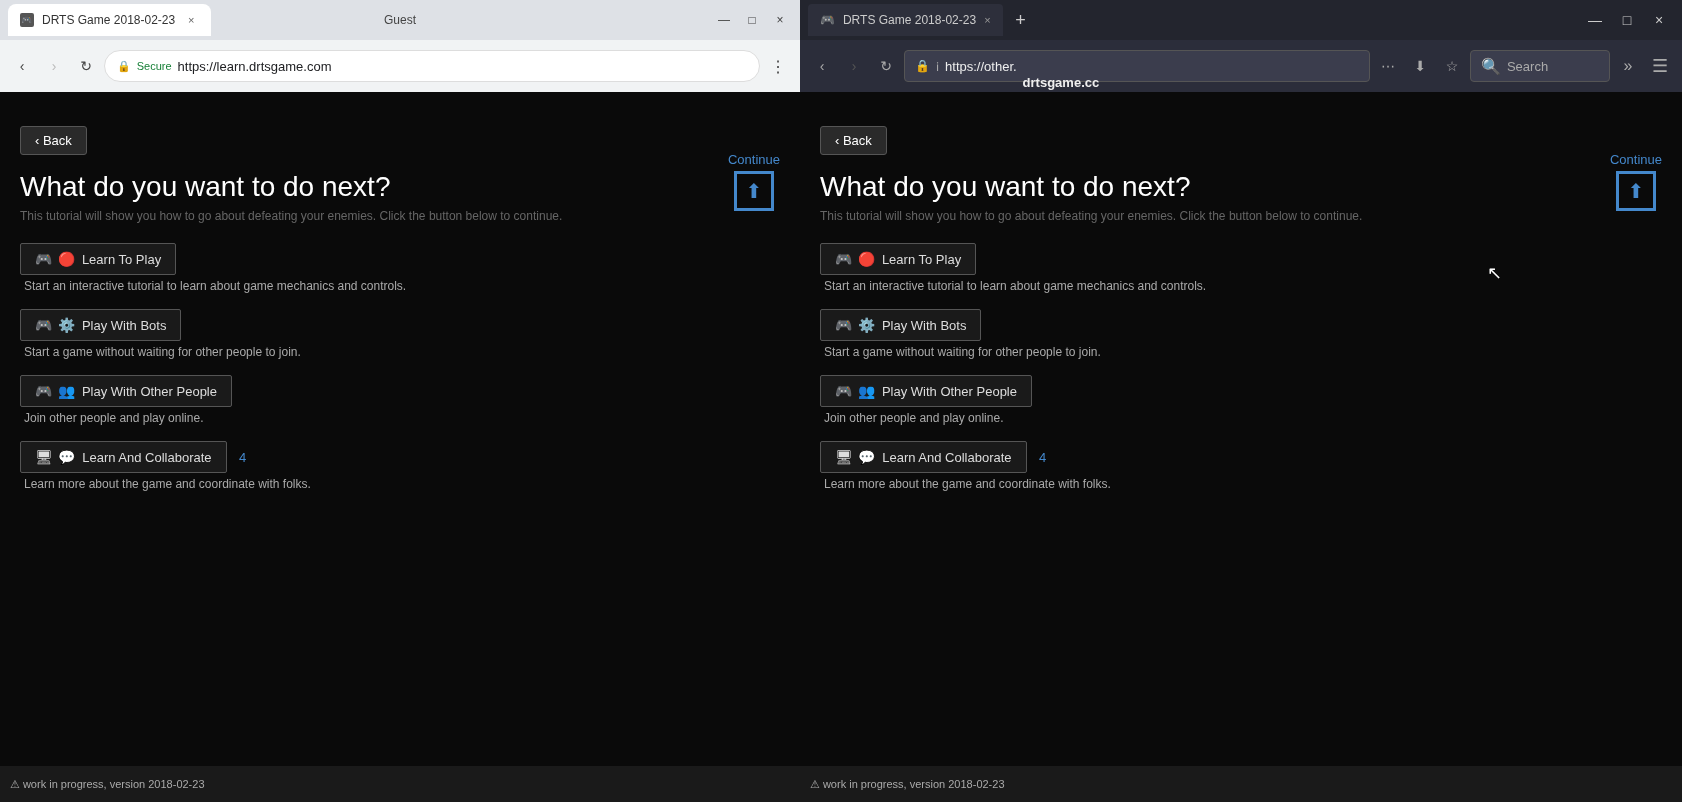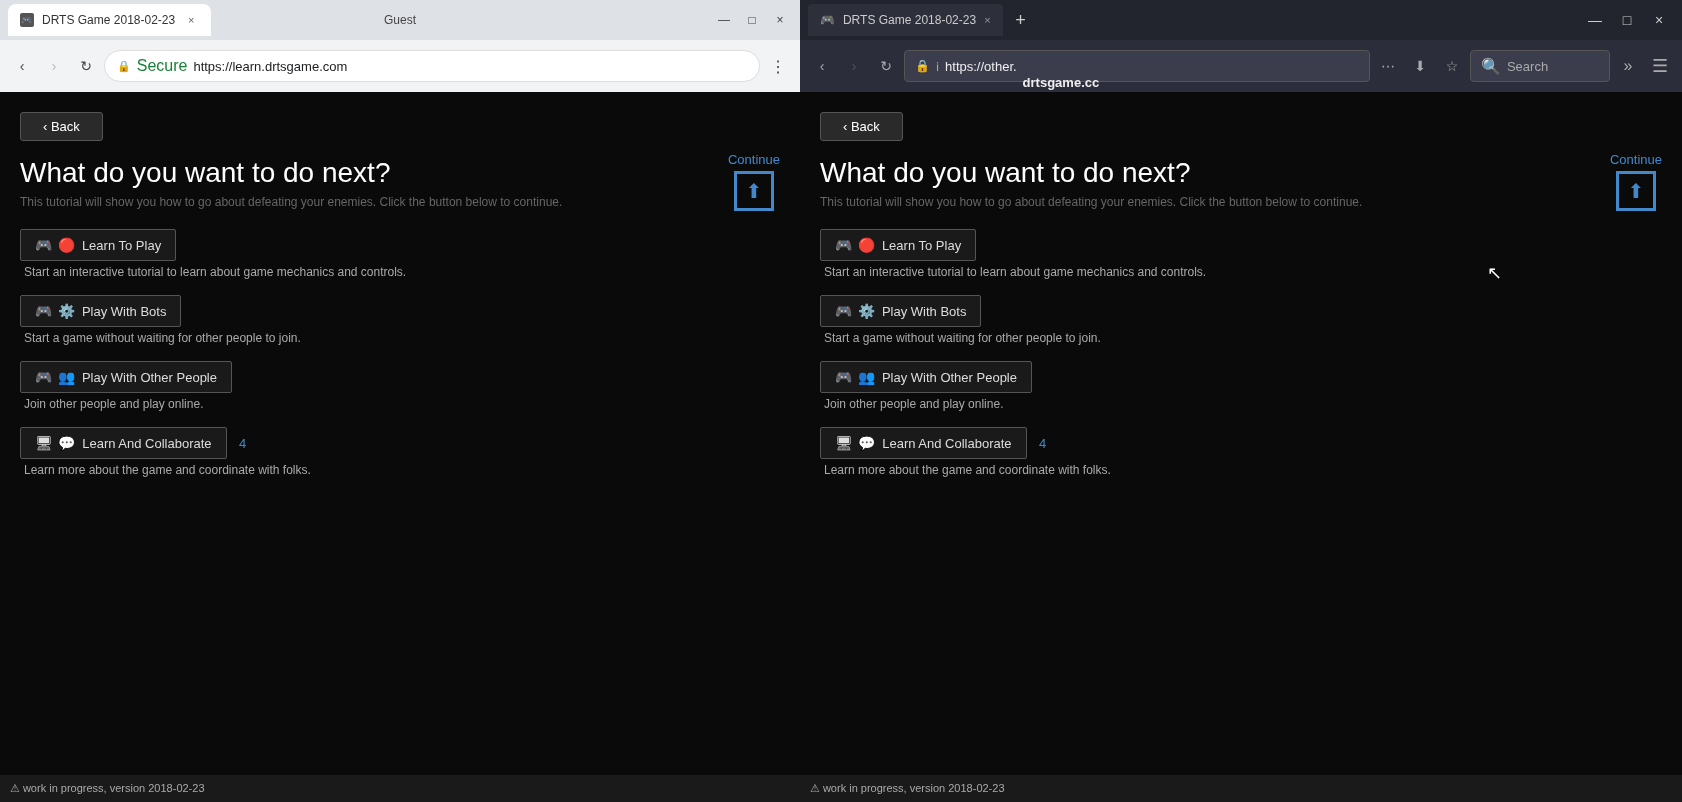--- a/index.html
+++ b/index.html
@@ -102,21 +102,21 @@
       gap: 6px;
       font-size: 13px;
       color: #222;
     }
     .secure-icon {
       color: #1a73e8;
       font-size: 11px;
     }
     .secure-text {
       color: #188038;
-      font-size: 16px;
+      font-size: 11px;
     }
     .address-url { color: #202124; font-size: 13px; }
     .menu-dots {
       width: 28px; height: 28px;
       display: flex; align-items: center; justify-content: center;
       font-size: 16px; color: #444; cursor: pointer;
     }
 
     
     .game-content {
@@ -126,25 +126,26 @@
       color: #fff;
       position: relative;
     }
     .back-btn {
       display: inline-flex;
       align-items: center;
       gap: 4px;
       background: #2a2a2a;
       border: 1px solid #555;
       color: #fff;
-      padding: 6px 22px;
+      padding: 6px 14px;
       font-size: 13px;
       cursor: pointer;
       border-radius: 3px;
       margin-bottom: 16px;
+      margin-top: 14px;
     }
     .page-title {
       font-size: 28px;
       font-weight: normal;
       color: #fff;
       margin-bottom: 6px;
     }
     .page-subtitle {
       font-size: 12px;
       color: #666;
@@ -194,21 +195,21 @@
       color: #aaa;
       margin-left: 4px;
     }
     .number-badge {
       color: #4488cc;
       font-size: 13px;
       margin-left: 8px;
     }
 
     .status-bar {
-      height: 27px;
+      height: 36px;
       background: #1a1a1a;
       display: flex;
       align-items: center;
       padding: 0 10px;
       gap: 6px;
       font-size: 11px;
       color: #aaa;
     }
 
     

